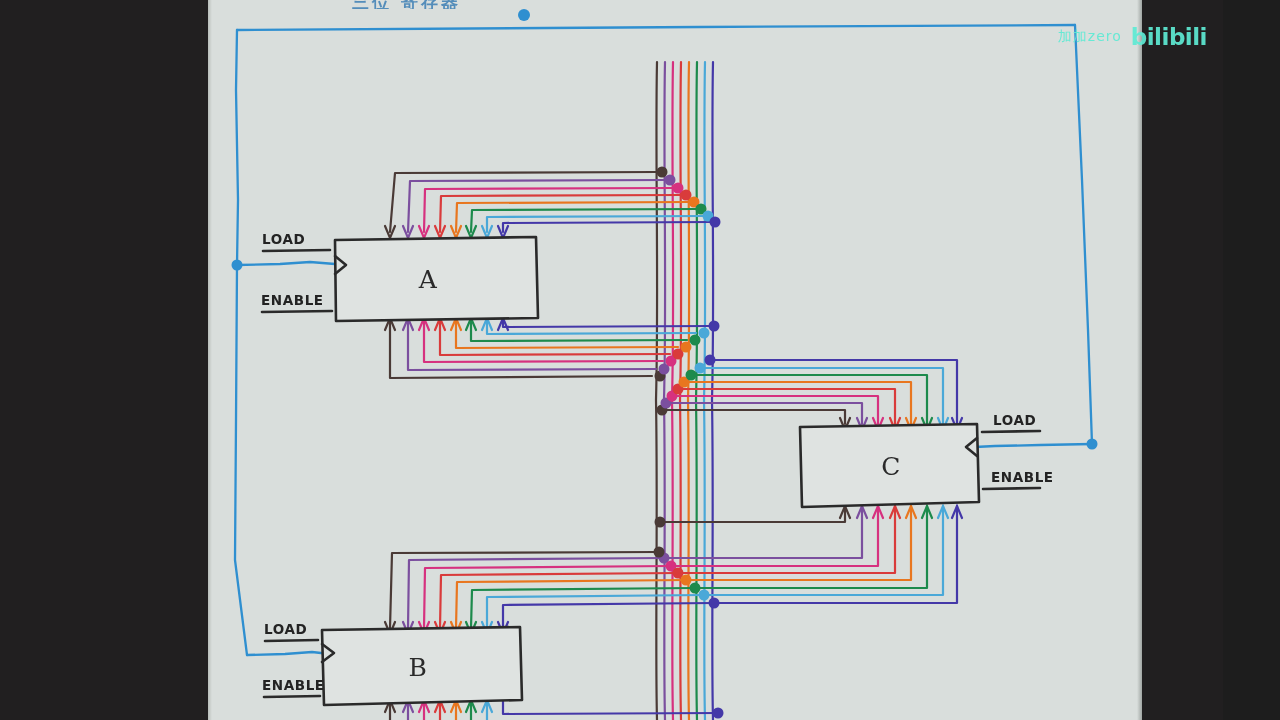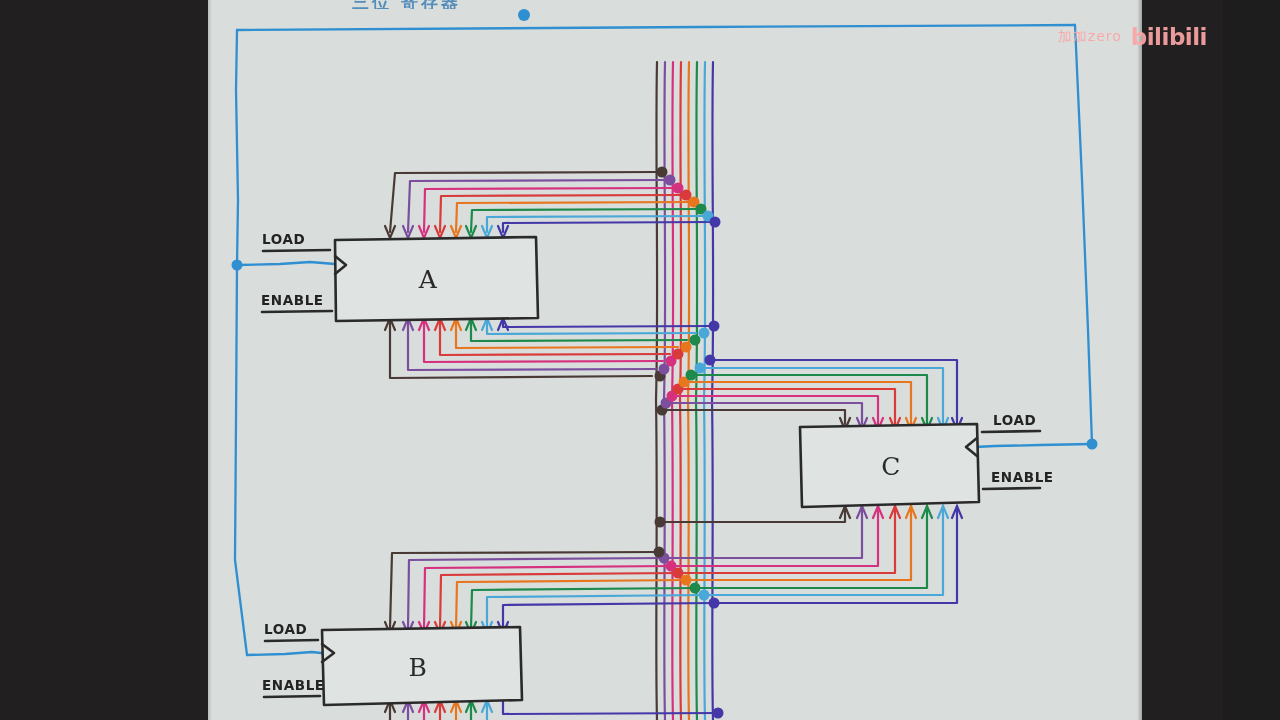--- a/index.html
+++ b/index.html
@@ -18,21 +18,21 @@
   .hand{font-family:"DejaVu Sans","Liberation Sans",sans-serif;
         fill:#232323;font-weight:700;letter-spacing:0.6px;}
   .boxlabel{font-size:25px;fill:#2a2a2a;font-weight:400;
             font-family:"DejaVu Serif","Liberation Serif",serif;}
   .pinlabel{font-size:13.5px;}
   .wire{fill:none;stroke-width:2.2;stroke-linecap:round;stroke-linejoin:round;}
   .ctrl{fill:none;stroke:#2f8fd0;stroke-width:2.3;stroke-linecap:round;stroke-linejoin:round;}
   .dot{stroke:none;}
   .ctrldot{fill:#2f8fd0;}
   #wm{position:absolute;right:16px;top:24px;display:flex;align-items:center;
-      gap:9px;color:#fca5a5;opacity:.92;}
+      gap:9px;color:#5eead4;opacity:.92;}
   #wm .cn{font-size:14px;letter-spacing:1px;font-family:"DejaVu Sans",sans-serif;}
   #wm .bl{font-size:23px;font-weight:700;letter-spacing:-0.5px;
       font-family:"DejaVu Sans",sans-serif;text-align:center;}
   #topcut{position:absolute;left:352px;top:-9px;width:190px;height:18px;
       color:#3d7fb5;font-size:17px;font-weight:700;letter-spacing:3px;
       overflow:hidden;white-space:nowrap;opacity:.85;}
 </style>
 </head>
 <body>
 

